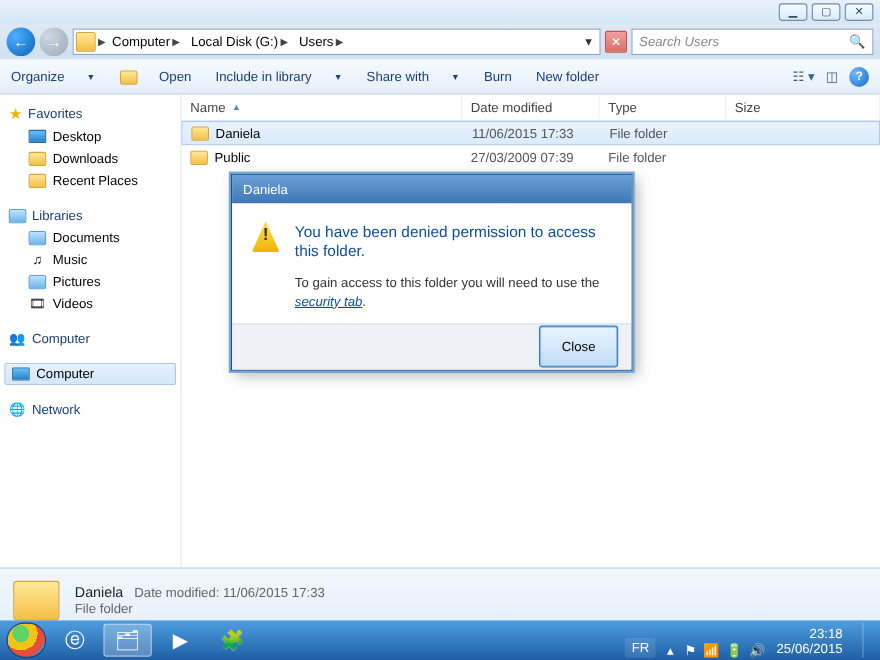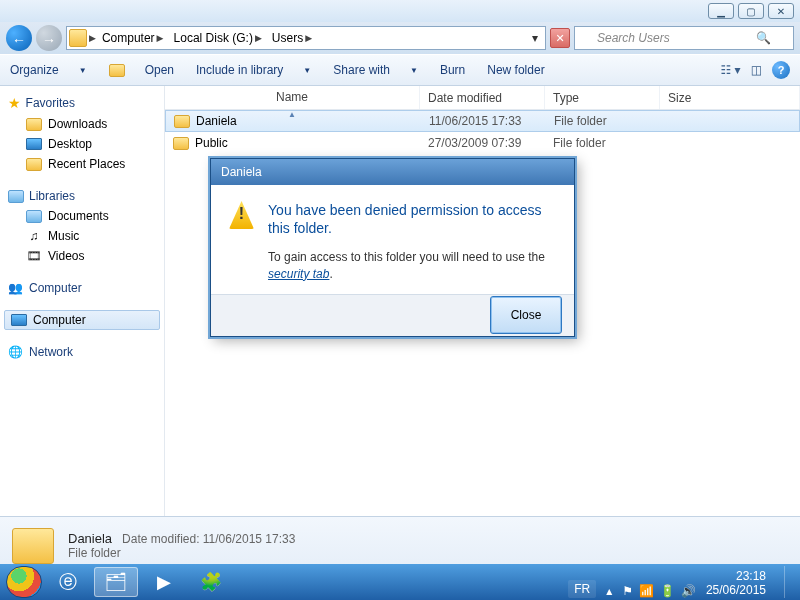--- a/index.html
+++ b/index.html
@@ -12,21 +12,21 @@
   
   .navbar { height:32px; background:linear-gradient(#dfe9f5,#cfe0f1); display:flex; align-items:center; padding:0 6px; gap:4px;}
   .navcircle{ width:26px;height:26px;border-radius:50%;background:radial-gradient(circle at 30% 30%,#4db0ff,#0a63b8);display:flex;align-items:center;justify-content:center;color:#fff;font-size:14px;}
   .navcircle.dis{background:radial-gradient(circle at 30% 30%,#d0d8e0,#9aa8b6);}
   .addr { flex:1; height:24px; background:#fff; border:1px solid #8aa7c4; display:flex; align-items:center; padding:0 2px; gap:2px;}
   .addr .foldericon{width:18px;height:18px;background:linear-gradient(#ffe89a,#f4c044);border:1px solid #d8a634;border-radius:2px;}
   .crumb{display:flex;align-items:center;gap:2px;padding:0 4px;height:100%;}
   .chev{color:#444;font-size:9px;}
   .addr-drop{width:16px;text-align:center;color:#333;}
   .addr-close{width:20px;height:20px;border:1px solid #c0504d;background:linear-gradient(#f2a29f,#d96c66);color:#fff;display:flex;align-items:center;justify-content:center;border-radius:2px;font-size:11px;}
-  .searchbox{ width:220px; height:24px; background:#fff; border:1px solid #8aa7c4; display:flex; align-items:center; padding:0 22px; color:#888; font-style:italic; justify-content:space-between;}
+  .searchbox{ width:220px; height:24px; background:#fff; border:1px solid #8aa7c4; display:flex; align-items:center; padding:0 6px; color:#888; font-style:italic; justify-content:space-between;}
   .searchbox .mag{font-style:normal;color:#4a6f9a;}
 
   
   .toolbar{ height:32px; background:linear-gradient(#f6fafe,#e5eef8); border-top:1px solid #fff; border-bottom:1px solid #c3d3e4; display:flex; align-items:center; padding:0 10px; gap:22px;}
   .tbitem{ color:#1a3e78; display:flex; align-items:center; gap:20px;}
   .tbitem .drop{font-size:8px;color:#1a3e78;}
   .tool-right{margin-left:auto;display:flex;gap:10px;align-items:center;}
   .viewbtns{display:flex;gap:2px;align-items:center;color:#3a5f8a;}
   .helpcircle{width:18px;height:18px;border-radius:50%;background:radial-gradient(circle at 30% 30%,#6bb9ff,#1a6fc0);color:#fff;display:flex;align-items:center;justify-content:center;font-size:11px;font-weight:bold;}
 
@@ -42,21 +42,21 @@
   .ico{width:16px;height:14px;display:inline-flex;align-items:center;justify-content:center;font-size:12px;}
   .ico.fold{background:linear-gradient(#ffe89a,#f4c044);border:1px solid #d8a634;border-radius:2px;width:16px;height:13px;}
   .ico.lib{background:linear-gradient(#bde2ff,#6fb6e8);border:1px solid #5a9ed4;border-radius:2px;width:16px;height:13px;}
   .ico.mon{width:16px;height:12px;background:linear-gradient(#67c1ff,#2a7ec7);border:1px solid #2a6aa2;border-radius:1px;}
   .ico.net{color:#2a7ec7;}
 
   
   .content{flex:1;position:relative;}
   .colhdr{height:24px;display:flex;border-bottom:1px solid #e3e9f0;color:#444;}
   .colhdr > div{padding:4px 8px;border-right:1px solid #eef2f7;display:flex;align-items:center;gap:6px;}
-  .col-name{width:255px;flex-direction:column;} .col-date{width:125px;} .col-type{width:115px;} .col-size{flex:1;}
+  .col-name{width:255px;} .col-date{width:125px;} .col-type{width:115px;} .col-size{flex:1;}
   .sortarr{font-size:8px;color:#5a82b4;}
   .row{height:22px;display:flex;align-items:center;}
   .row.sel{background:linear-gradient(#eaf3fd,#d9ebfb);border:1px solid #aecdeb;}
   .row > div{padding:0 8px;}
   .cell-name{width:255px;display:flex;align-items:center;gap:6px;}
   .cell-date{width:125px;color:#555;}
   .cell-type{width:115px;color:#555;}
 
   
   .details{ height:58px; background:linear-gradient(#f2f7fd,#e5eef8); border-top:1px solid #c3d3e4; display:flex; align-items:center; padding:22px 12px; gap:14px;}
@@ -157,44 +157,48 @@
 
 <div class="main">
 
   <div class="sidebar">
     <div class="navgroup">
       <div class="navhead">
           <span class="star">★</span>
           <span>Favorites</span>
         </div>
       <div class="navitem">
+          <span class="ico mon"></span>
+          <span>Desktop</span>
+        </div>
+      <div class="navitem">
           <span class="ico fold"></span>
           <span>Downloads</span>
-        </div>
-      <div class="navitem">
-          <span class="ico mon"></span>
-          <span>Desktop</span>
         </div>
       <div class="navitem">
           <span class="ico fold"></span>
           <span>Recent Places</span>
         </div>
     </div>
     <div class="navgroup">
       <div class="navhead">
           <span class="ico lib"></span>
           <span>Libraries</span>
         </div>
       <div class="navitem">
           <span class="ico lib"></span>
           <span>Documents</span>
         </div>
       <div class="navitem">
           <span class="ico">♫</span>
           <span>Music</span>
+        </div>
+      <div class="navitem">
+          <span class="ico lib"></span>
+          <span>Pictures</span>
         </div>
       <div class="navitem">
           <span class="ico">🎞</span>
           <span>Videos</span>
         </div>
     </div>
     <div class="navgroup">
       <div class="navhead">
           <span class="ico">👥</span>
           <span>Computer</span>

